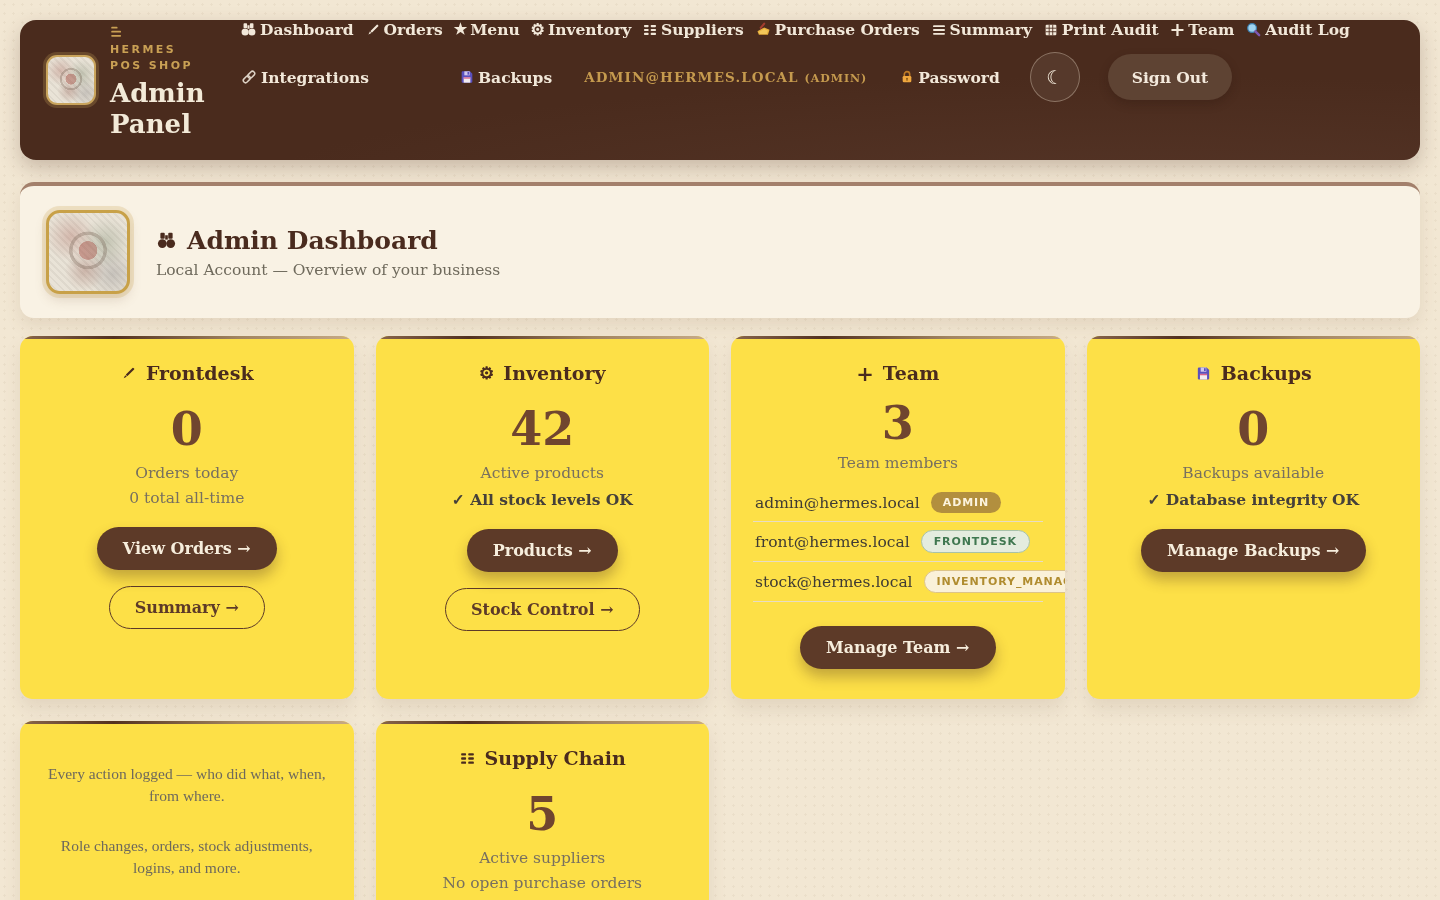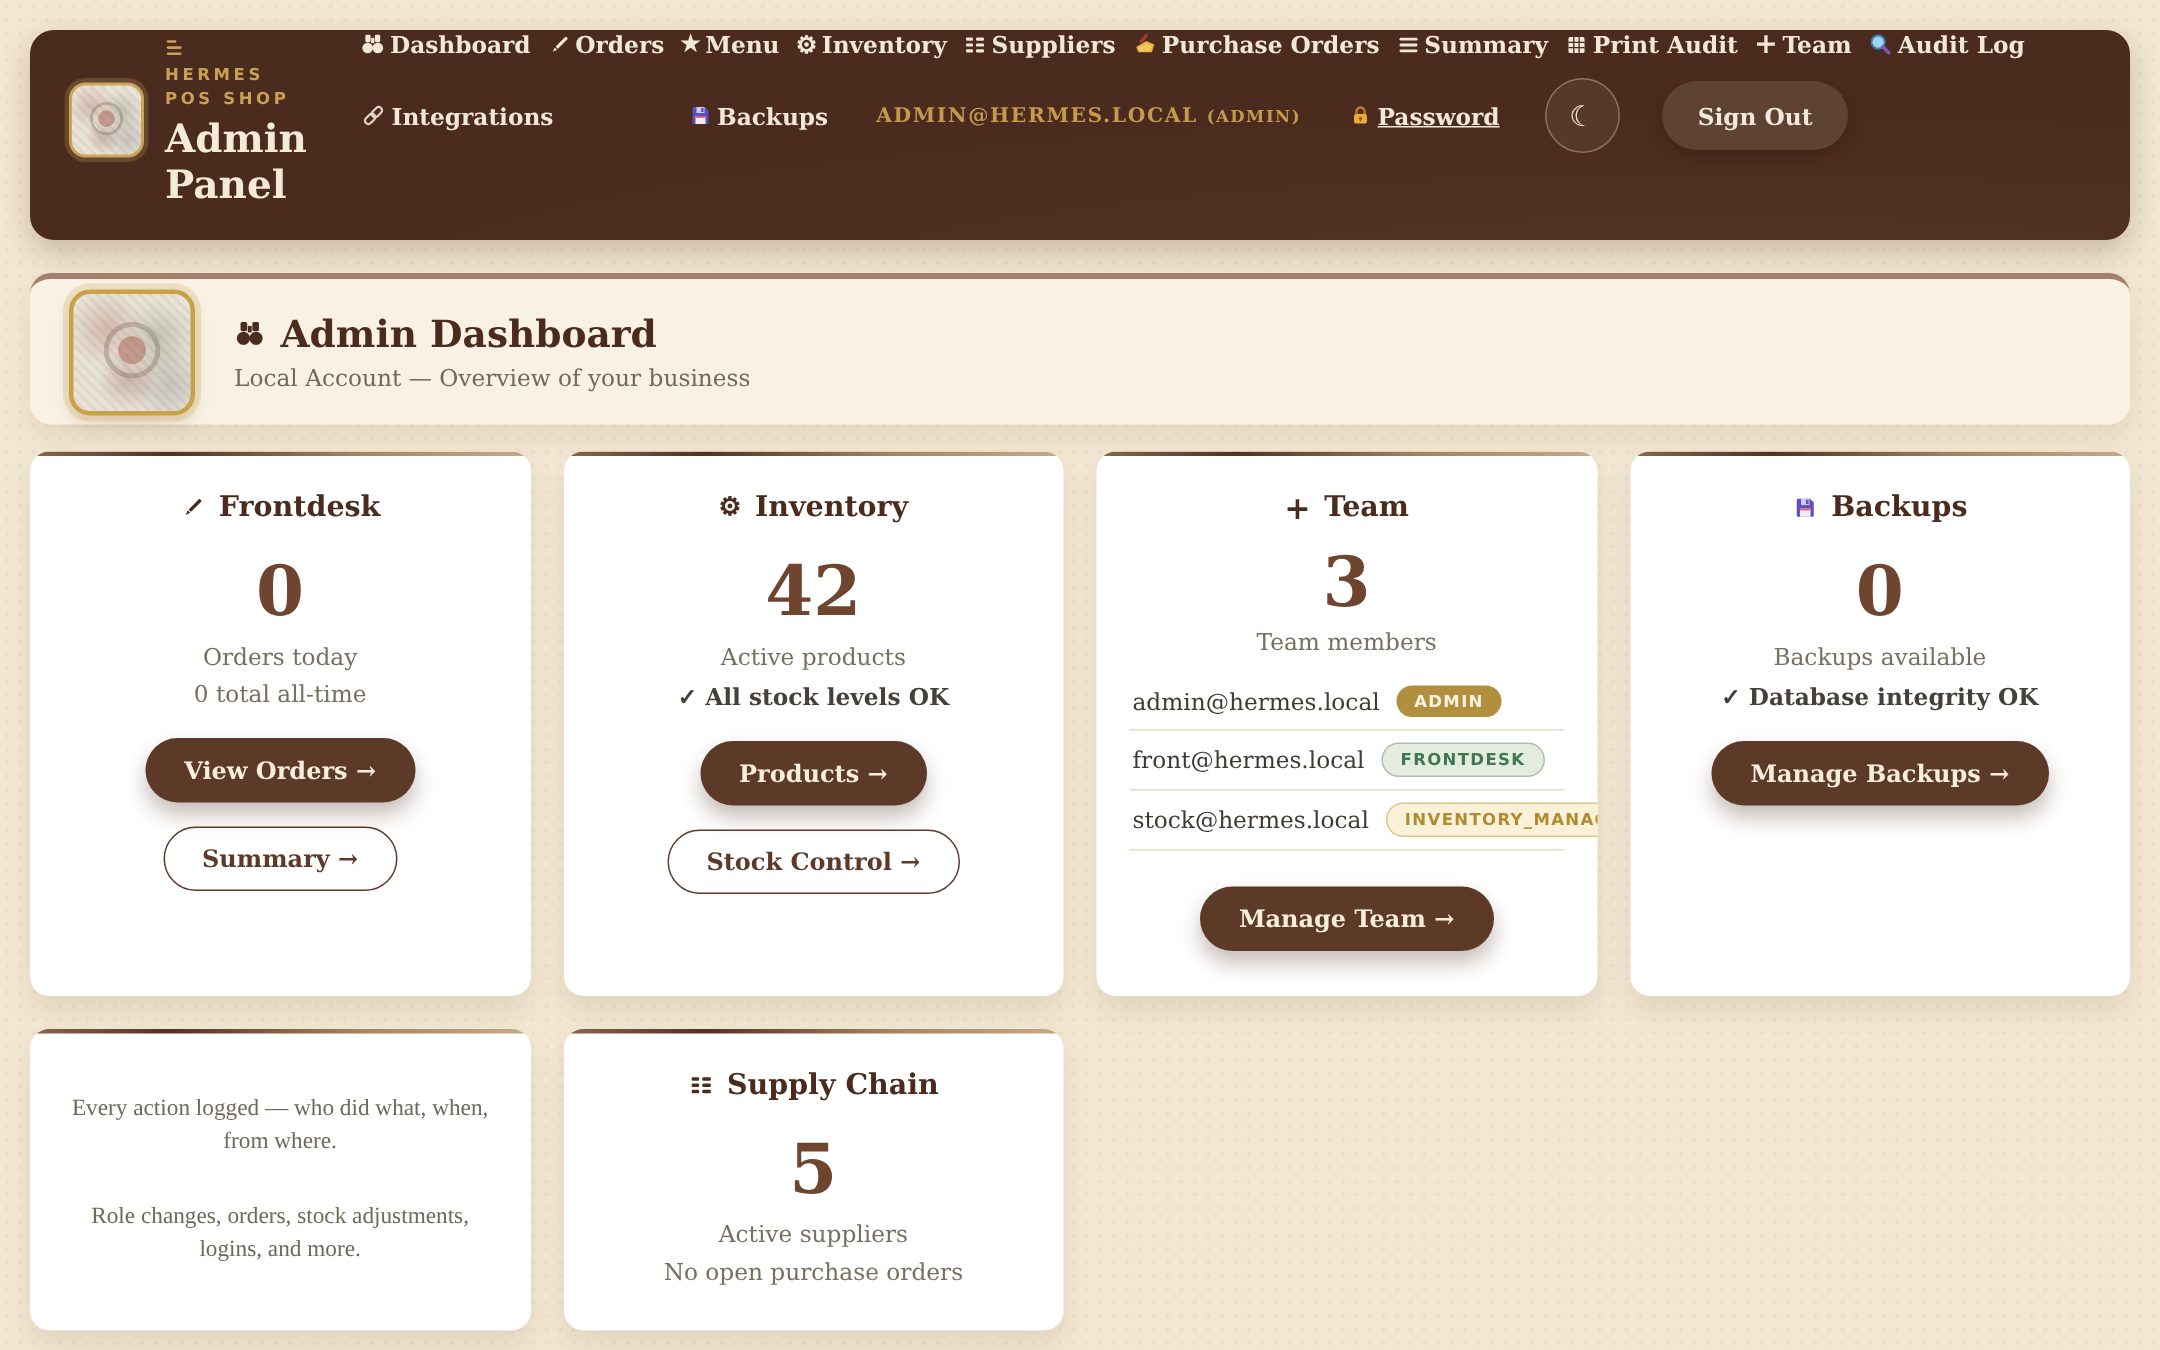--- a/index.html
+++ b/index.html
@@ -43,54 +43,54 @@
   .nav-row { display:flex; align-items:center; }
   .nav-primary { justify-content:space-between; padding-right:44px; }
   .nav-item {
     display:inline-flex; align-items:center; gap:3px;
     color:#f2e8d9; font-size:15.5px; font-weight:bold;
     text-decoration:none; cursor:pointer; white-space:nowrap;
   }
   .nav-secondary { gap:26px; }
   .account { color:#c59a4e; font-weight:bold; font-size:13.5px; letter-spacing:1.1px; margin-left:6px; white-space:nowrap; }
   .account .role { font-size:11px; letter-spacing:1px; }
-  .pw { margin-left:6px;text-decoration:underline; }
+  .pw { margin-left:6px; }
   .moon-btn {
     width:50px; height:50px; border-radius:50%;
     background:#56392b; border:1px solid rgba(240,225,205,.35);
     color:#f5ecdc; font-size:19px; cursor:pointer; margin-left:4px;
     font-family:"DejaVu Serif",serif;
   }
   .signout-btn {
     height:46px; padding:0 24px; border-radius:999px; border:none;
     background:#5e4333; color:#f3e9dc; font-size:15.5px; font-weight:bold;
     font-family:"DejaVu Serif",serif; cursor:pointer; margin-left:2px;
     box-shadow:0 4px 10px rgba(40,20,10,.25);
   }
 
   
   .hero {
     margin:22px 20px 18px;
-    height:101px;
+    height:136px;
     background:#f9f2e4;
     border-radius:14px;
     border-top:4px solid #a3806b;
     box-shadow:0 8px 16px rgba(120,90,60,.12);
     display:flex; align-items:center; gap:26px;
     padding:0 26px;
   }
   .hero-img { width:84px; height:84px; border-radius:14px; border:3px solid #c8a148; box-shadow:0 0 0 4px rgba(200,161,72,.22), 0 6px 12px rgba(120,90,60,.18); }
   .hero-title { font-size:25px; font-weight:bold; color:#4a2b1e; display:flex; align-items:center; gap:10px; }
   .hero-sub { font-size:15.5px; color:#6f6a5c; margin-top:6px; }
 
   
   .cards { margin:0 20px; display:grid; grid-template-columns:repeat(4,1fr); gap:22px; }
   .card {
     position:relative; overflow:hidden;
-    background:#ffffff; border-radius:13px;
+    background:#fde047; border-radius:13px;
     box-shadow:0 10px 18px rgba(120,90,60,.13);
     padding:26px 22px 30px; text-align:center;
   }
   .card::before {
     content:""; position:absolute; top:0; left:0; right:0; height:3px;
     background:linear-gradient(90deg,#8a674c,#53311f 28%,#a2845f 65%,#c8ab86);
   }
   .card-title { font-size:19px; font-weight:bold; color:#4a2b1e; display:flex; justify-content:center; align-items:center; gap:9px; }
   .stat-number { font-size:46px; font-weight:bold; color:#70452f; line-height:1; margin:22px 0 12px; }
   .stat-label { font-size:15.5px; color:#78705f; }

